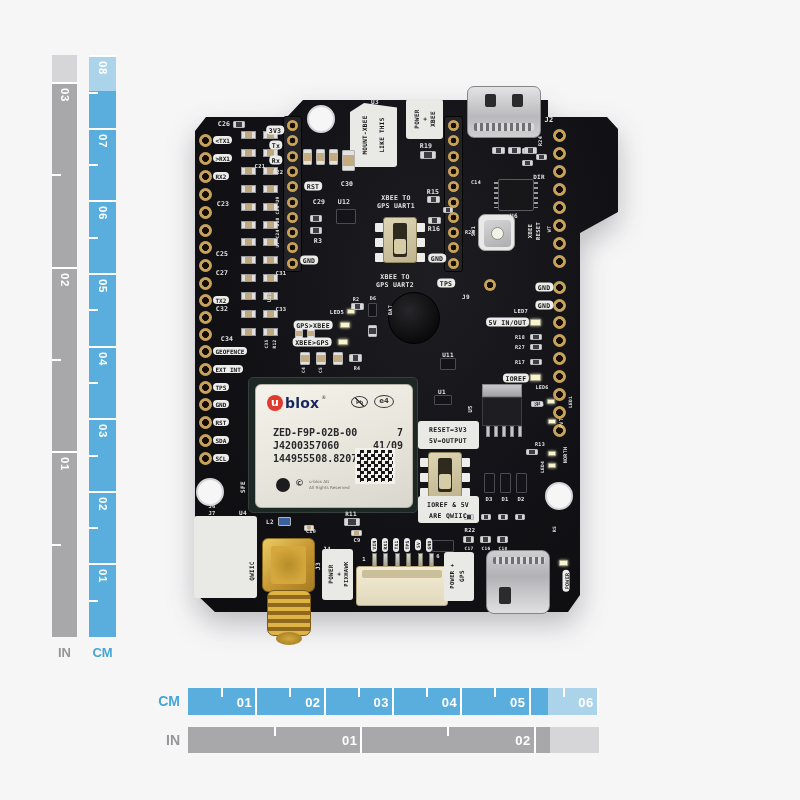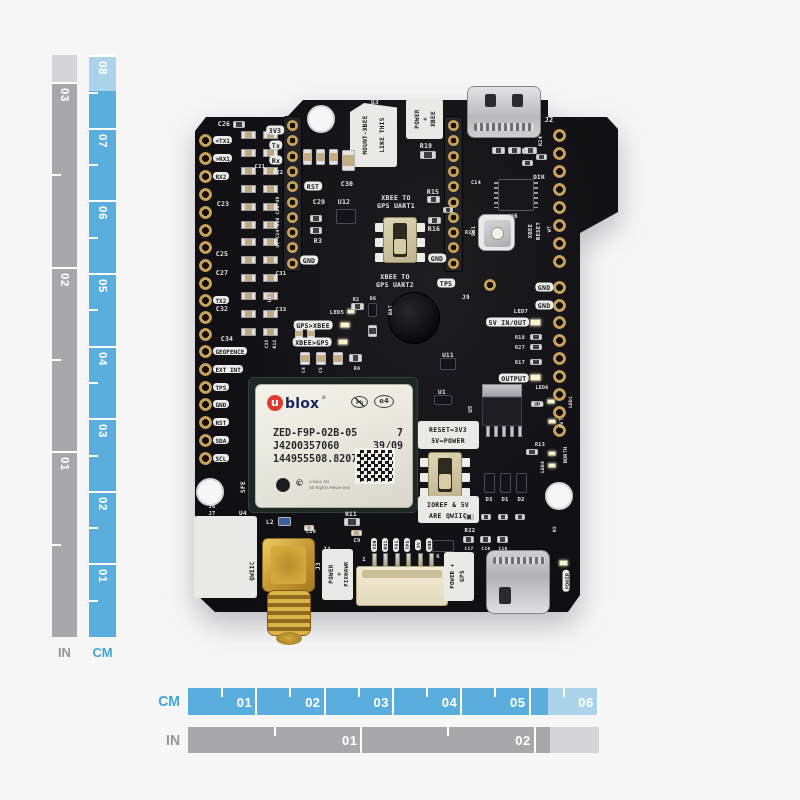--- a/index.html
+++ b/index.html
@@ -346,26 +346,26 @@
   <div class="a" id="module">
     <div class="a mod-inner"></div>
     <div class="a mod-logo">
       <span class="logo-u">u</span>
       <span class="logo-blox">blox</span>
       <span class="logo-reg">®</span>
     </div>
     <div class="a pb-icon"><span>Pb</span></div>
     <div class="a e4-icon"><span>e4</span></div>
     <div class="a mod-line" id="mod-l1">
-      <span>ZED-F9P-02B-05</span>
+      <span>ZED-F9P-02B-00</span>
       <span>7</span>
     </div>
     <div class="a mod-line" id="mod-l2">
       <span>J4200357060</span>
-      <span>39/09</span>
+      <span>41/09</span>
     </div>
     <div class="a mod-line" id="mod-l3">
       <span>144955508.8207</span>
     </div>
     <div class="a dmx"></div>
     <div class="a mod-dot"></div>
     <div class="a mod-cc">©</div>
     <div class="a mod-cr">
       <div>u-blox AG</div>
       <div>All Rights Reserved</div>
@@ -442,29 +442,29 @@
       <div style="position: absolute; box-sizing: border-box; left: 303px; top: 370px; white-space: nowrap; font: bold 4.5px &quot;DejaVu Sans Mono&quot;, monospace; letter-spacing: 0.3px; transform: translate(-50%, -50%) rotate(-90deg); transform-origin: 50% 50%; color: rgb(226, 226, 226);">C4</div>
       <div style="position: absolute; box-sizing: border-box; left: 320px; top: 370px; white-space: nowrap; font: bold 4.5px &quot;DejaVu Sans Mono&quot;, monospace; letter-spacing: 0.3px; transform: translate(-50%, -50%) rotate(-90deg); transform-origin: 50% 50%; color: rgb(226, 226, 226);">C5</div>
       <div style="position: absolute; box-sizing: border-box; left: 357px; top: 368px; white-space: nowrap; font: bold 5px &quot;DejaVu Sans Mono&quot;, monospace; letter-spacing: 0.3px; transform: translate(-50%, -50%); transform-origin: 50% 50%; color: rgb(226, 226, 226);">R4</div>
       <div style="position: absolute; box-sizing: border-box; left: 553px; top: 287px; white-space: nowrap; font: bold 6.5px &quot;DejaVu Sans Mono&quot;, monospace; letter-spacing: 0.3px; transform: translate(-100%, -50%); transform-origin: 100% 50%; background: rgb(236, 236, 234); color: rgb(21, 21, 21); border-radius: 4px; padding: 0.5px 2.5px;">GND</div>
       <div style="position: absolute; box-sizing: border-box; left: 553px; top: 305px; white-space: nowrap; font: bold 6.5px &quot;DejaVu Sans Mono&quot;, monospace; letter-spacing: 0.3px; transform: translate(-100%, -50%); transform-origin: 100% 50%; background: rgb(236, 236, 234); color: rgb(21, 21, 21); border-radius: 4px; padding: 0.5px 2.5px;">GND</div>
       <div style="position: absolute; box-sizing: border-box; left: 521px; top: 311px; white-space: nowrap; font: bold 5.5px &quot;DejaVu Sans Mono&quot;, monospace; letter-spacing: 0.3px; transform: translate(-50%, -50%); transform-origin: 50% 50%; color: rgb(226, 226, 226);">LED7</div>
       <div style="position: absolute; box-sizing: border-box; left: 529px; top: 322px; white-space: nowrap; font: bold 6.5px &quot;DejaVu Sans Mono&quot;, monospace; letter-spacing: 0.3px; transform: translate(-100%, -50%); transform-origin: 100% 50%; background: rgb(236, 236, 234); color: rgb(21, 21, 21); border-radius: 4px; padding: 0.5px 2.5px;">5V IN/OUT</div>
       <div style="position: absolute; box-sizing: border-box; left: 520px; top: 337px; white-space: nowrap; font: bold 5px &quot;DejaVu Sans Mono&quot;, monospace; letter-spacing: 0.3px; transform: translate(-50%, -50%); transform-origin: 50% 50%; color: rgb(226, 226, 226);">R18</div>
       <div style="position: absolute; box-sizing: border-box; left: 520px; top: 347px; white-space: nowrap; font: bold 5px &quot;DejaVu Sans Mono&quot;, monospace; letter-spacing: 0.3px; transform: translate(-50%, -50%); transform-origin: 50% 50%; color: rgb(226, 226, 226);">R27</div>
       <div style="position: absolute; box-sizing: border-box; left: 520px; top: 362px; white-space: nowrap; font: bold 5px &quot;DejaVu Sans Mono&quot;, monospace; letter-spacing: 0.3px; transform: translate(-50%, -50%); transform-origin: 50% 50%; color: rgb(226, 226, 226);">R17</div>
-      <div style="position: absolute; box-sizing: border-box; left: 529px; top: 378px; white-space: nowrap; font: bold 6.5px &quot;DejaVu Sans Mono&quot;, monospace; letter-spacing: 0.3px; transform: translate(-100%, -50%); transform-origin: 100% 50%; background: rgb(236, 236, 234); color: rgb(21, 21, 21); border-radius: 4px; padding: 0.5px 2.5px;">OUTPUT</div>
+      <div style="position: absolute; box-sizing: border-box; left: 529px; top: 378px; white-space: nowrap; font: bold 6.5px &quot;DejaVu Sans Mono&quot;, monospace; letter-spacing: 0.3px; transform: translate(-100%, -50%); transform-origin: 100% 50%; background: rgb(236, 236, 234); color: rgb(21, 21, 21); border-radius: 4px; padding: 0.5px 2.5px;">IOREF</div>
       <div style="position: absolute; box-sizing: border-box; left: 542px; top: 387px; white-space: nowrap; font: bold 5px &quot;DejaVu Sans Mono&quot;, monospace; letter-spacing: 0.3px; transform: translate(-50%, -50%); transform-origin: 50% 50%; color: rgb(226, 226, 226);">LED6</div>
       <div style="position: absolute; box-sizing: border-box; left: 539px; top: 404px; white-space: nowrap; font: bold 5px &quot;DejaVu Sans Mono&quot;, monospace; letter-spacing: 0.3px; transform: translate(-50%, -50%); transform-origin: 50% 50%; color: rgb(226, 226, 226);">R14</div>
       <div style="position: absolute; box-sizing: border-box; left: 470px; top: 409px; white-space: nowrap; font: bold 5.5px &quot;DejaVu Sans Mono&quot;, monospace; letter-spacing: 0.3px; transform: translate(-50%, -50%) rotate(-90deg); transform-origin: 50% 50%; color: rgb(226, 226, 226);">U5</div>
       <div style="position: absolute; box-sizing: border-box; left: 448px; top: 354px; white-space: nowrap; font: bold 6px &quot;DejaVu Sans Mono&quot;, monospace; letter-spacing: 0.3px; transform: translate(-50%, -50%); transform-origin: 50% 50%; color: rgb(226, 226, 226);">U11</div>
       <div style="position: absolute; box-sizing: border-box; left: 442px; top: 391px; white-space: nowrap; font: bold 6px &quot;DejaVu Sans Mono&quot;, monospace; letter-spacing: 0.3px; transform: translate(-50%, -50%); transform-origin: 50% 50%; color: rgb(226, 226, 226);">U1</div>
       <div style="position: absolute; box-sizing: border-box; left: 540px; top: 444px; white-space: nowrap; font: bold 5px &quot;DejaVu Sans Mono&quot;, monospace; letter-spacing: 0.3px; transform: translate(-50%, -50%); transform-origin: 50% 50%; color: rgb(226, 226, 226);">R13</div>
       <div style="position: absolute; box-sizing: border-box; left: 448px; top: 430px; white-space: nowrap; font: bold 6.5px &quot;DejaVu Sans Mono&quot;, monospace; letter-spacing: 0.3px; transform: translate(-50%, -50%); transform-origin: 50% 50%; color: rgb(23, 23, 26);">RESET=3V3</div>
-      <div style="position: absolute; box-sizing: border-box; left: 448px; top: 441px; white-space: nowrap; font: bold 6.5px &quot;DejaVu Sans Mono&quot;, monospace; letter-spacing: 0.3px; transform: translate(-50%, -50%); transform-origin: 50% 50%; color: rgb(23, 23, 26);">5V=POWER</div>
+      <div style="position: absolute; box-sizing: border-box; left: 448px; top: 441px; white-space: nowrap; font: bold 6.5px &quot;DejaVu Sans Mono&quot;, monospace; letter-spacing: 0.3px; transform: translate(-50%, -50%); transform-origin: 50% 50%; color: rgb(23, 23, 26);">5V=OUTPUT</div>
       <div style="position: absolute; box-sizing: border-box; left: 448px; top: 505px; white-space: nowrap; font: bold 6.5px &quot;DejaVu Sans Mono&quot;, monospace; letter-spacing: 0.3px; transform: translate(-50%, -50%); transform-origin: 50% 50%; color: rgb(23, 23, 26);">IOREF &amp; 5V</div>
       <div style="position: absolute; box-sizing: border-box; left: 448px; top: 516px; white-space: nowrap; font: bold 6.5px &quot;DejaVu Sans Mono&quot;, monospace; letter-spacing: 0.3px; transform: translate(-50%, -50%); transform-origin: 50% 50%; color: rgb(23, 23, 26);">ARE QWIIC</div>
       <div style="position: absolute; box-sizing: border-box; left: 489px; top: 499px; white-space: nowrap; font: bold 5.5px &quot;DejaVu Sans Mono&quot;, monospace; letter-spacing: 0.3px; transform: translate(-50%, -50%); transform-origin: 50% 50%; color: rgb(226, 226, 226);">D3</div>
       <div style="position: absolute; box-sizing: border-box; left: 505px; top: 499px; white-space: nowrap; font: bold 5.5px &quot;DejaVu Sans Mono&quot;, monospace; letter-spacing: 0.3px; transform: translate(-50%, -50%); transform-origin: 50% 50%; color: rgb(226, 226, 226);">D1</div>
       <div style="position: absolute; box-sizing: border-box; left: 521px; top: 499px; white-space: nowrap; font: bold 5.5px &quot;DejaVu Sans Mono&quot;, monospace; letter-spacing: 0.3px; transform: translate(-50%, -50%); transform-origin: 50% 50%; color: rgb(226, 226, 226);">D2</div>
       <div style="position: absolute; box-sizing: border-box; left: 470px; top: 530px; white-space: nowrap; font: bold 5.5px &quot;DejaVu Sans Mono&quot;, monospace; letter-spacing: 0.3px; transform: translate(-50%, -50%); transform-origin: 50% 50%; color: rgb(226, 226, 226);">R22</div>
       <div style="position: absolute; box-sizing: border-box; left: 469px; top: 548px; white-space: nowrap; font: bold 4.5px &quot;DejaVu Sans Mono&quot;, monospace; letter-spacing: 0.3px; transform: translate(-50%, -50%); transform-origin: 50% 50%; color: rgb(226, 226, 226);">C17</div>
       <div style="position: absolute; box-sizing: border-box; left: 486px; top: 548px; white-space: nowrap; font: bold 4.5px &quot;DejaVu Sans Mono&quot;, monospace; letter-spacing: 0.3px; transform: translate(-50%, -50%); transform-origin: 50% 50%; color: rgb(226, 226, 226);">C16</div>
       <div style="position: absolute; box-sizing: border-box; left: 503px; top: 548px; white-space: nowrap; font: bold 4.5px &quot;DejaVu Sans Mono&quot;, monospace; letter-spacing: 0.3px; transform: translate(-50%, -50%); transform-origin: 50% 50%; color: rgb(226, 226, 226);">C18</div>
       <div style="position: absolute; box-sizing: border-box; left: 570px; top: 402px; white-space: nowrap; font: bold 4.5px &quot;DejaVu Sans Mono&quot;, monospace; letter-spacing: 0.3px; transform: translate(-50%, -50%) rotate(-90deg); transform-origin: 50% 50%; color: rgb(226, 226, 226);">LED1</div>

